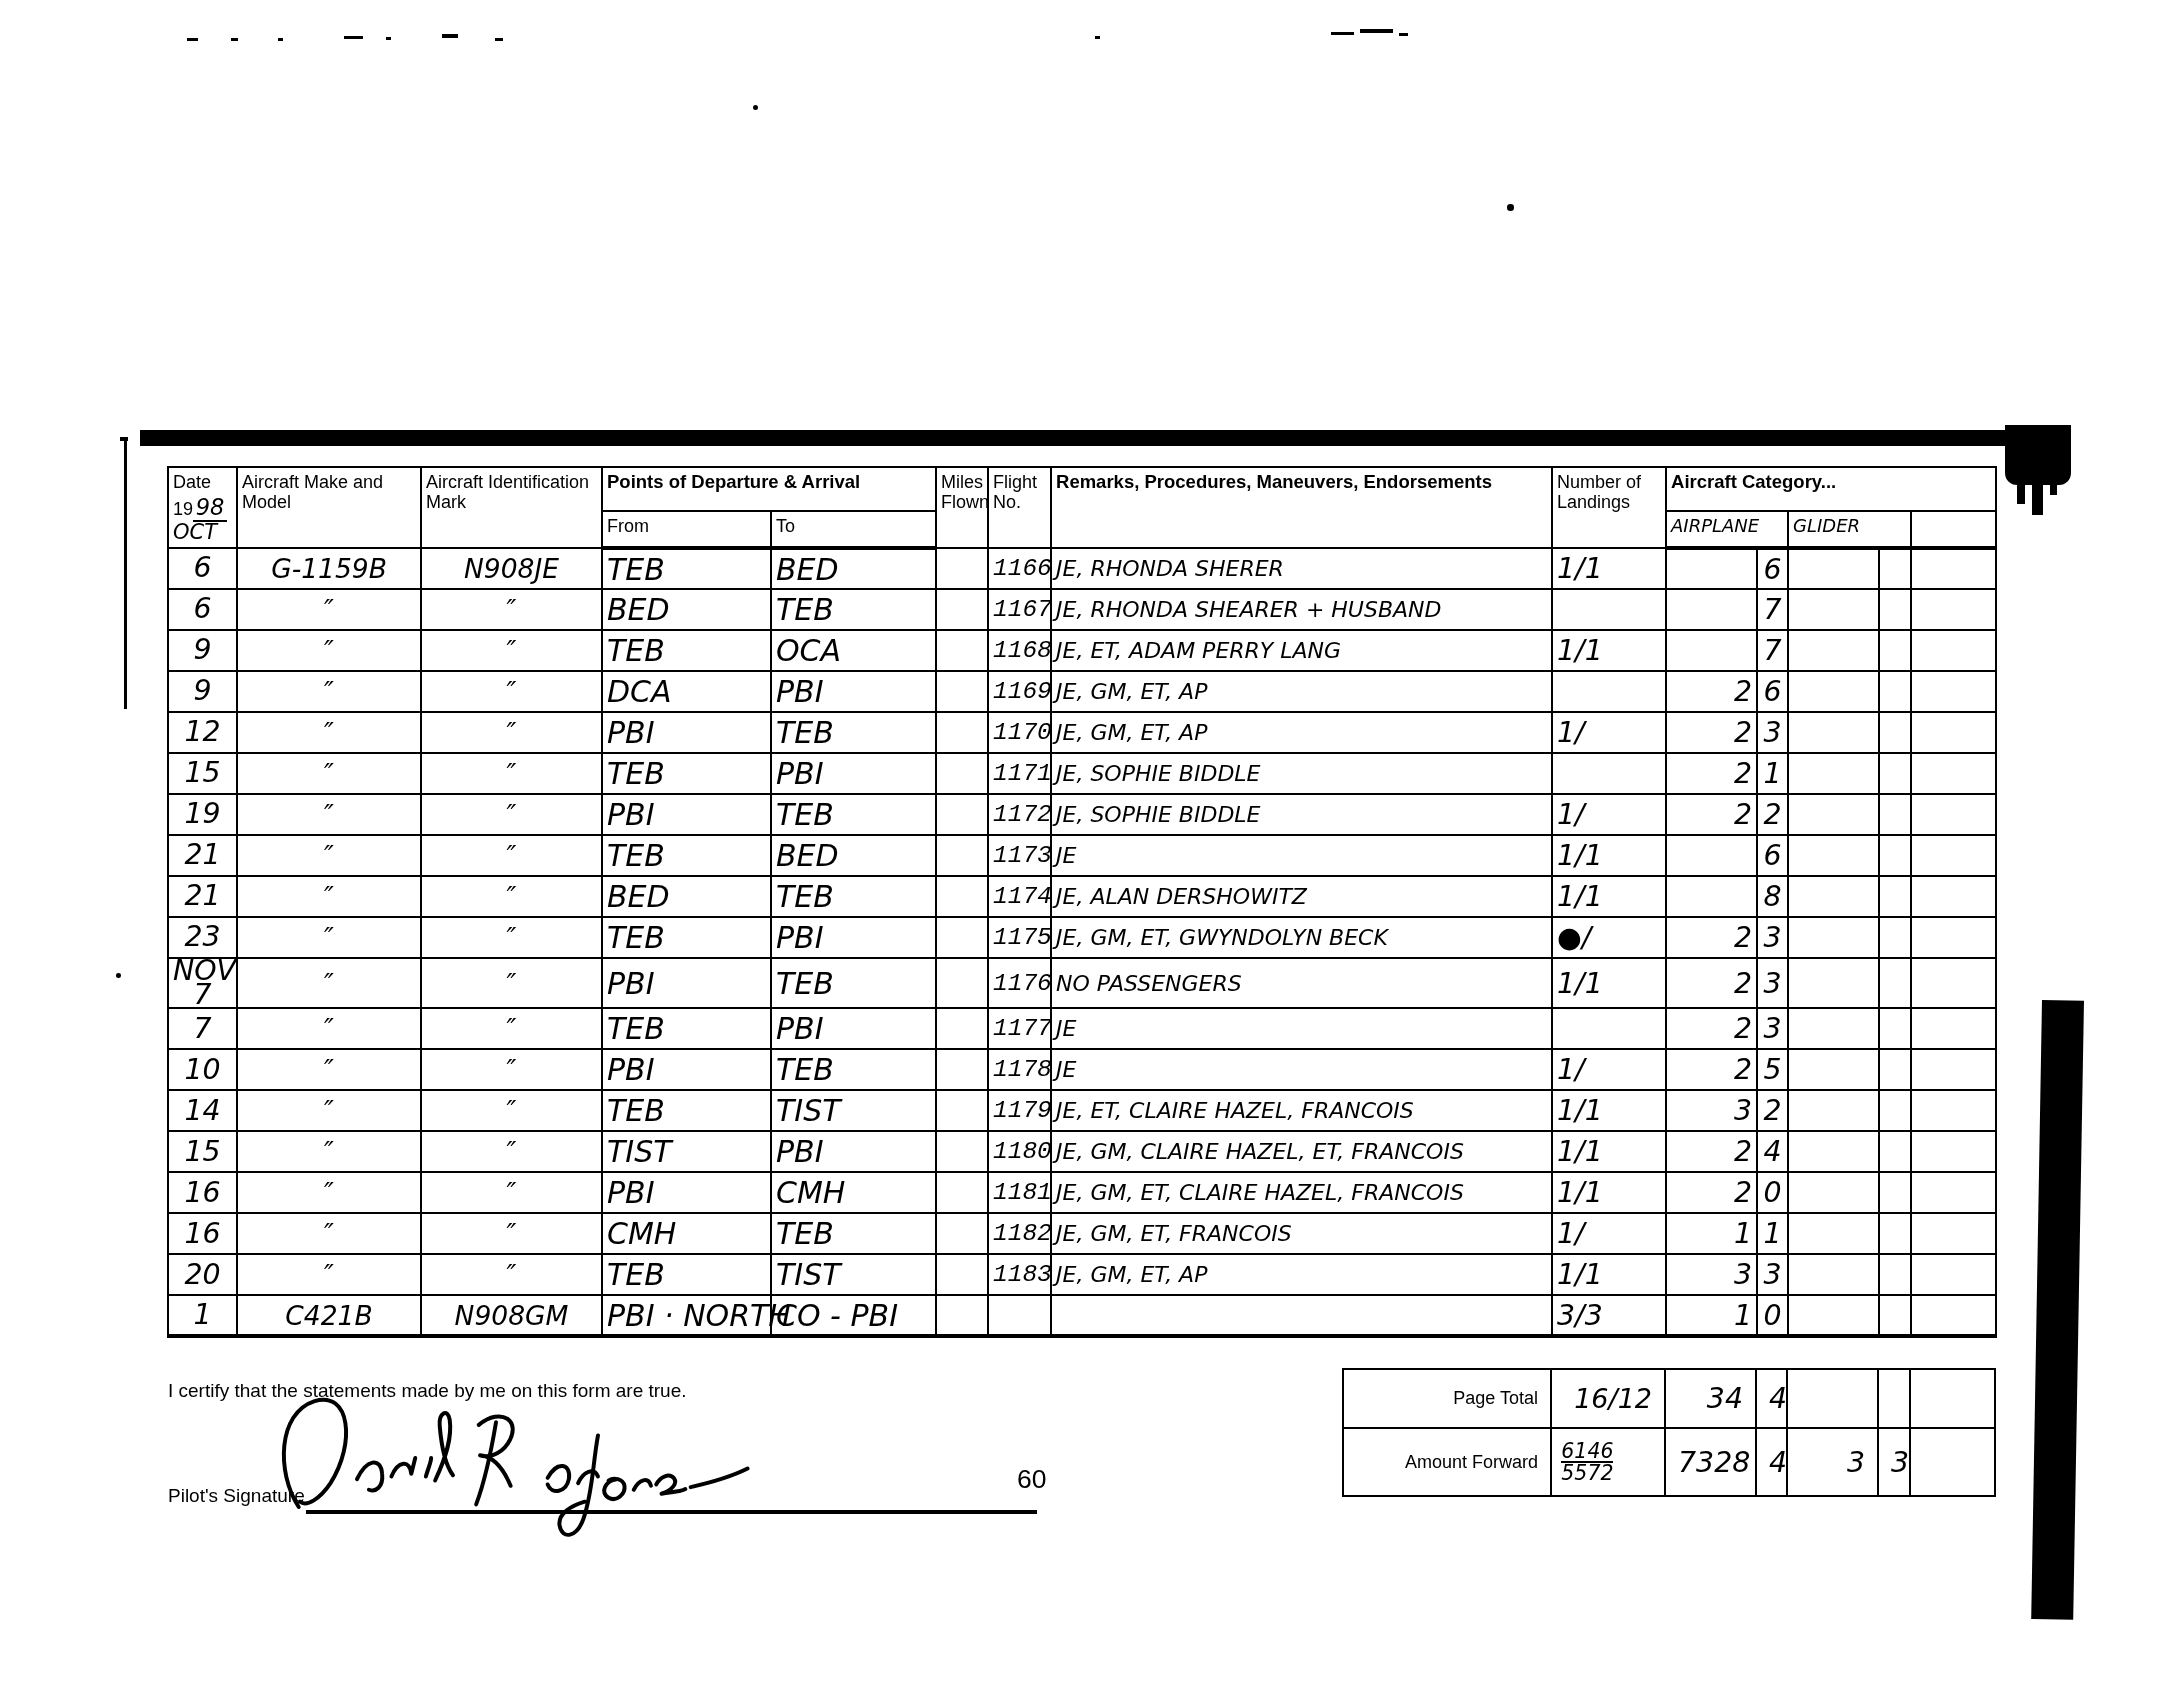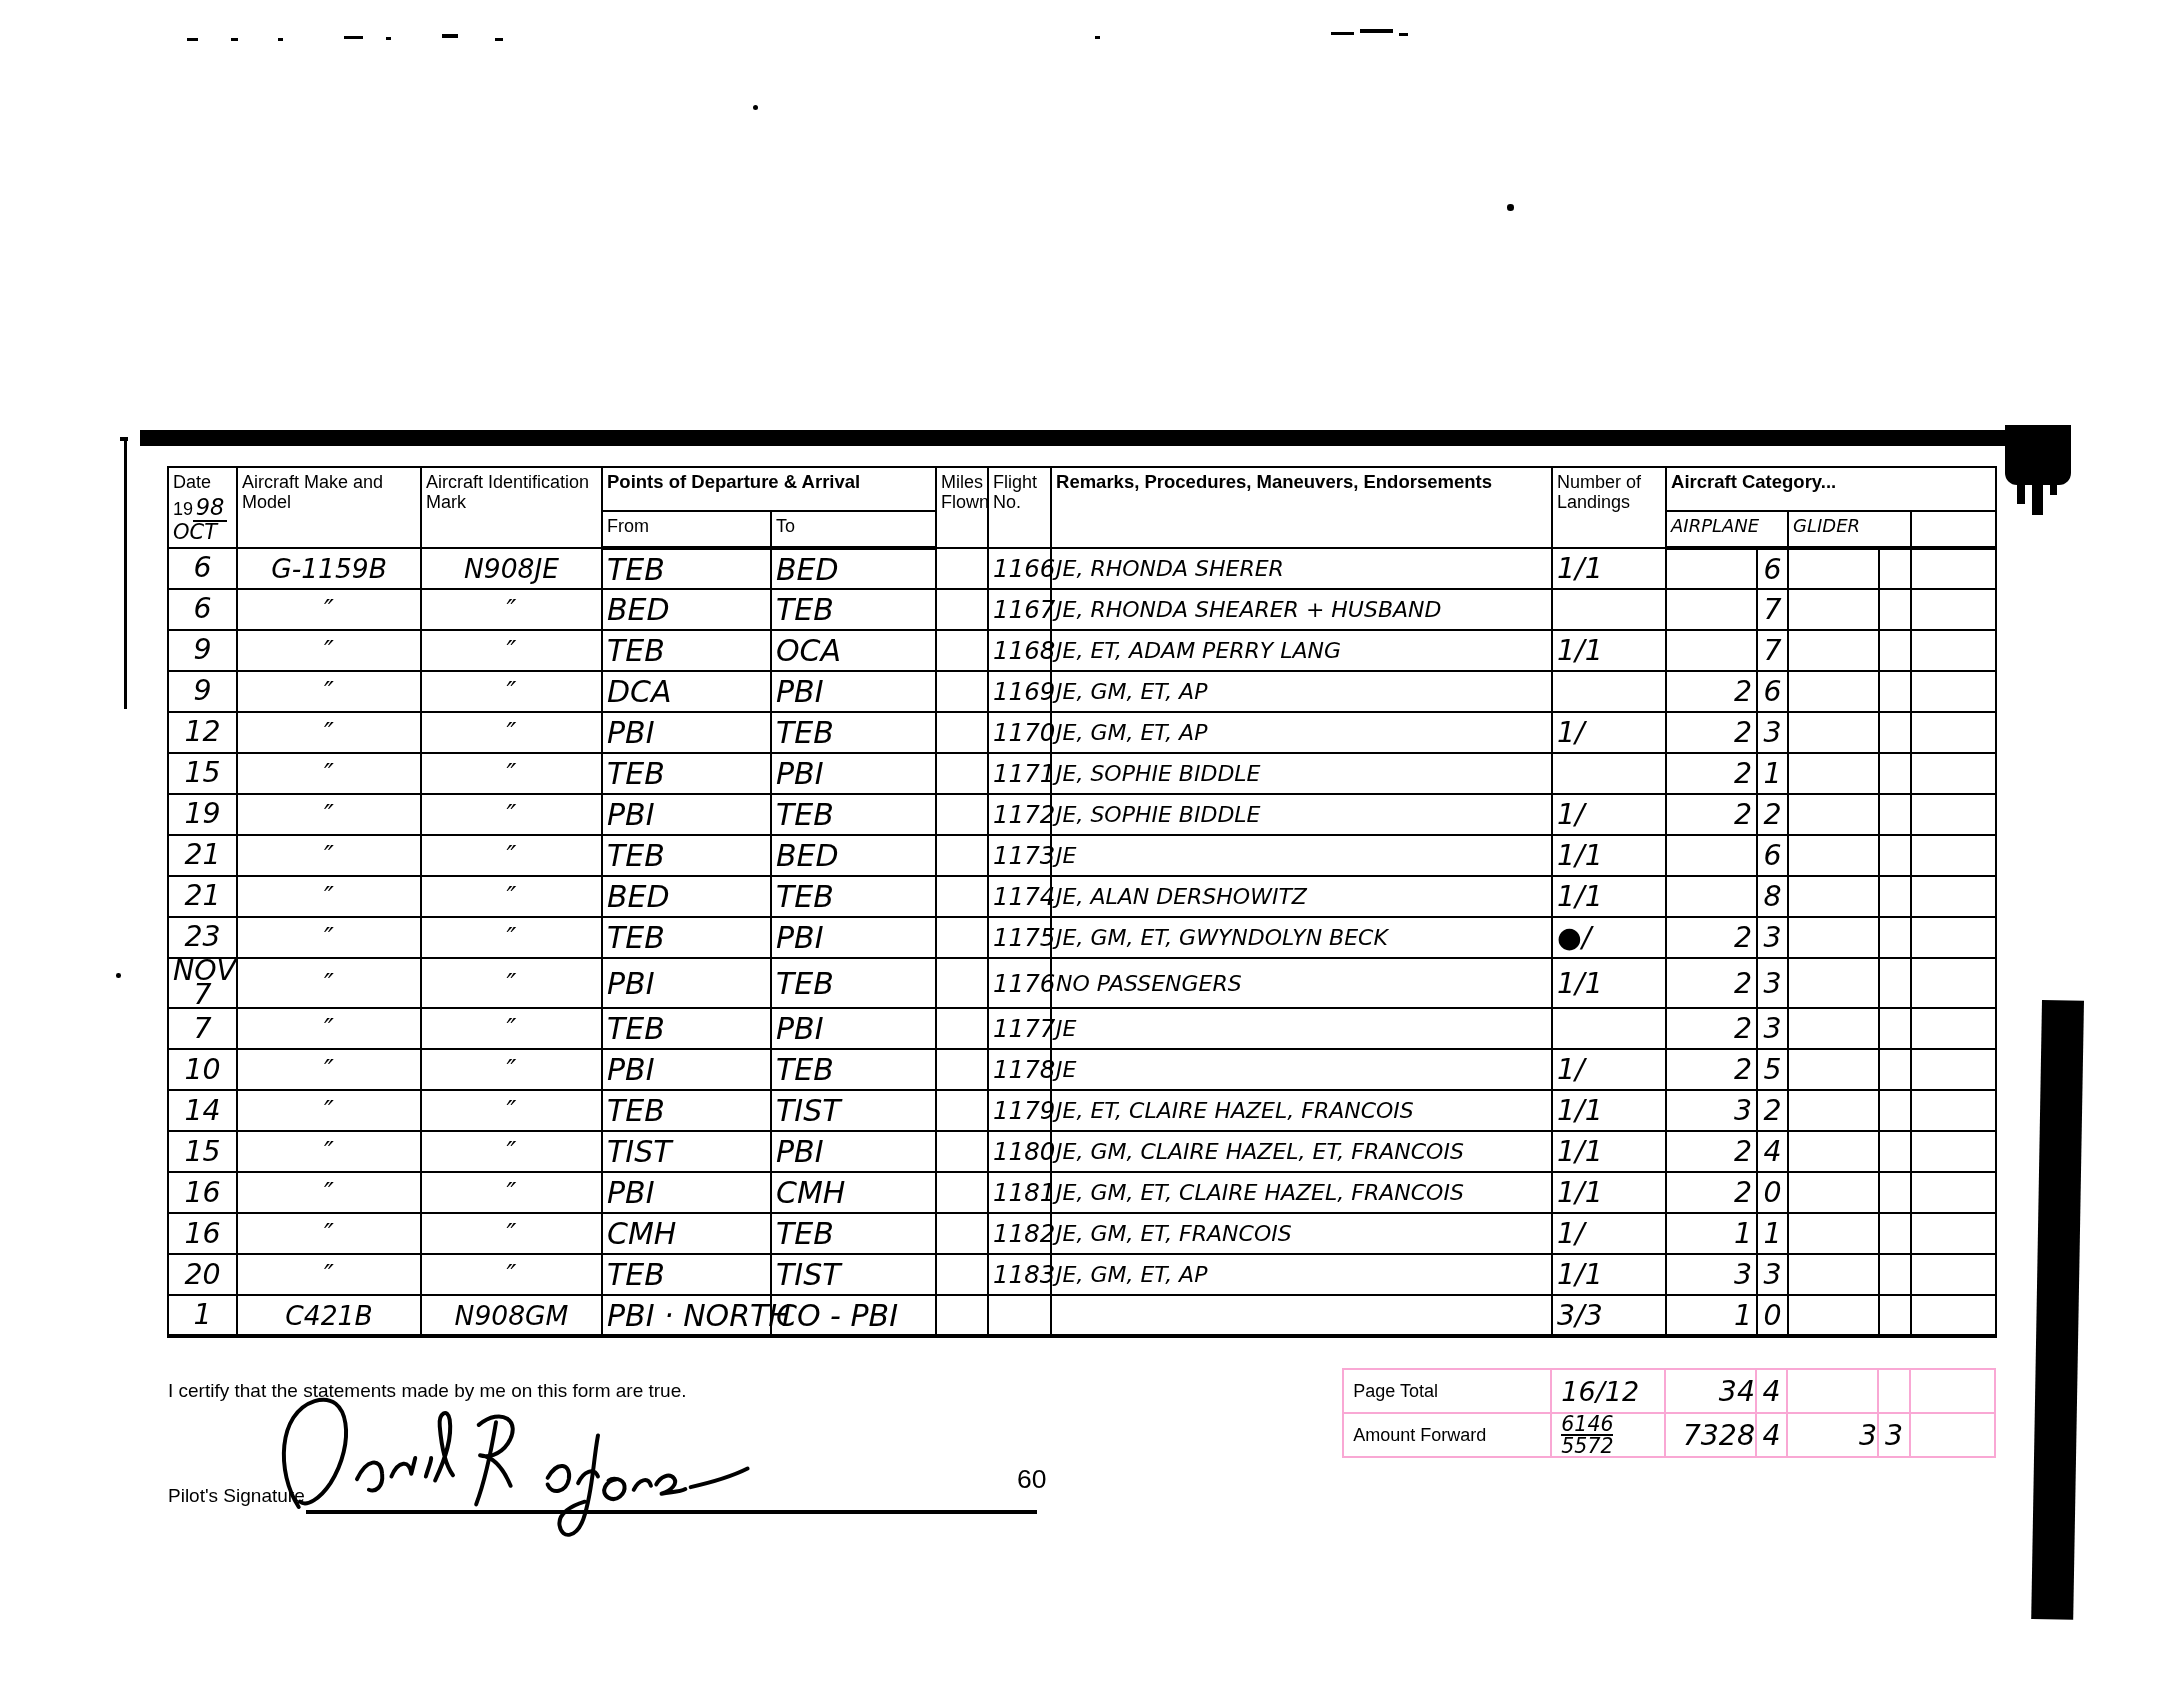--- a/index.html
+++ b/index.html
@@ -22,37 +22,37 @@
   .log tbody td{height:41px;vertical-align:middle;}
   .log tbody tr:last-child td{border-bottom:4px solid #000;}
 
   
   .hw{font-family:"DejaVu Sans","Liberation Sans",sans-serif;font-style:italic;font-weight:400;}
 
   .c-date{text-align:center;font-size:28.4px;line-height:.85;}
   .c-make,.c-ident{text-align:center;font-size:26.5px;border-radius:8px;}
   .c-from,.c-to{font-size:30px;padding-left:8px;white-space:nowrap;}
   .c-miles{}
-  .c-flight{font-size:24.5px;padding:0;}
+  .c-flight{font-size:24.5px;padding:0;font-family:Liberation Mono, monospace;}
   .c-remarks{font-size:22px;white-space:nowrap;padding-left:6.6px;}
   .c-land{font-size:28.4px;padding-left:10.6px;white-space:nowrap;}
   .c-aph,.c-glh{font-size:28.4px;text-align:right;padding-right:5.3px;}
   .c-apt,.c-glt{font-size:28.4px;text-align:center;padding:0;}
   .thinL{border-left-width:1.3px !important;}
 
   .h-date .yr{display:block;margin-top:2.6px;}
   .h-date .hw{font-size:22.5px;}
   .h-date .mon{display:block;font-size:21px;margin-top:1.3px;}
   .yr u{text-decoration:none;border-bottom:2px solid #000;padding:0 2.6px;}
   .h-cat-sub{font-size:22.5px;}
 
   
   table.totals{position:absolute;left:1342px;top:1368px;border-collapse:collapse;
                table-layout:fixed;width:654px;background:#fff;}
-  .totals td{border:2px solid #f9a8d4;box-sizing:border-box;padding:0;vertical-align:middle;}
+  .totals td{border:2px solid #000000;box-sizing:border-box;padding:12px;vertical-align:middle;text-align:right;}
   .totals tr.r1 td{height:44px;}
   .totals tr.r2 td{height:37px;}
   .totals tr.r3 td{height:52px;border-bottom:4px solid #000;}
   .t-label{font-size:18px;padding-left:9.3px !important;}
   .t-label.bold{font-weight:bold;font-size:19px;}
   .t-land{font-size:27px;padding-left:9.3px !important;white-space:nowrap;}
   .t-stack{font-size:20.5px;line-height:.98;padding-left:9.3px !important;border-radius:16px;}
   .t-stack span{display:block;width:-moz-fit-content;width:fit-content;}
   .t-stack .u{border-bottom:2px solid #000;}
 

